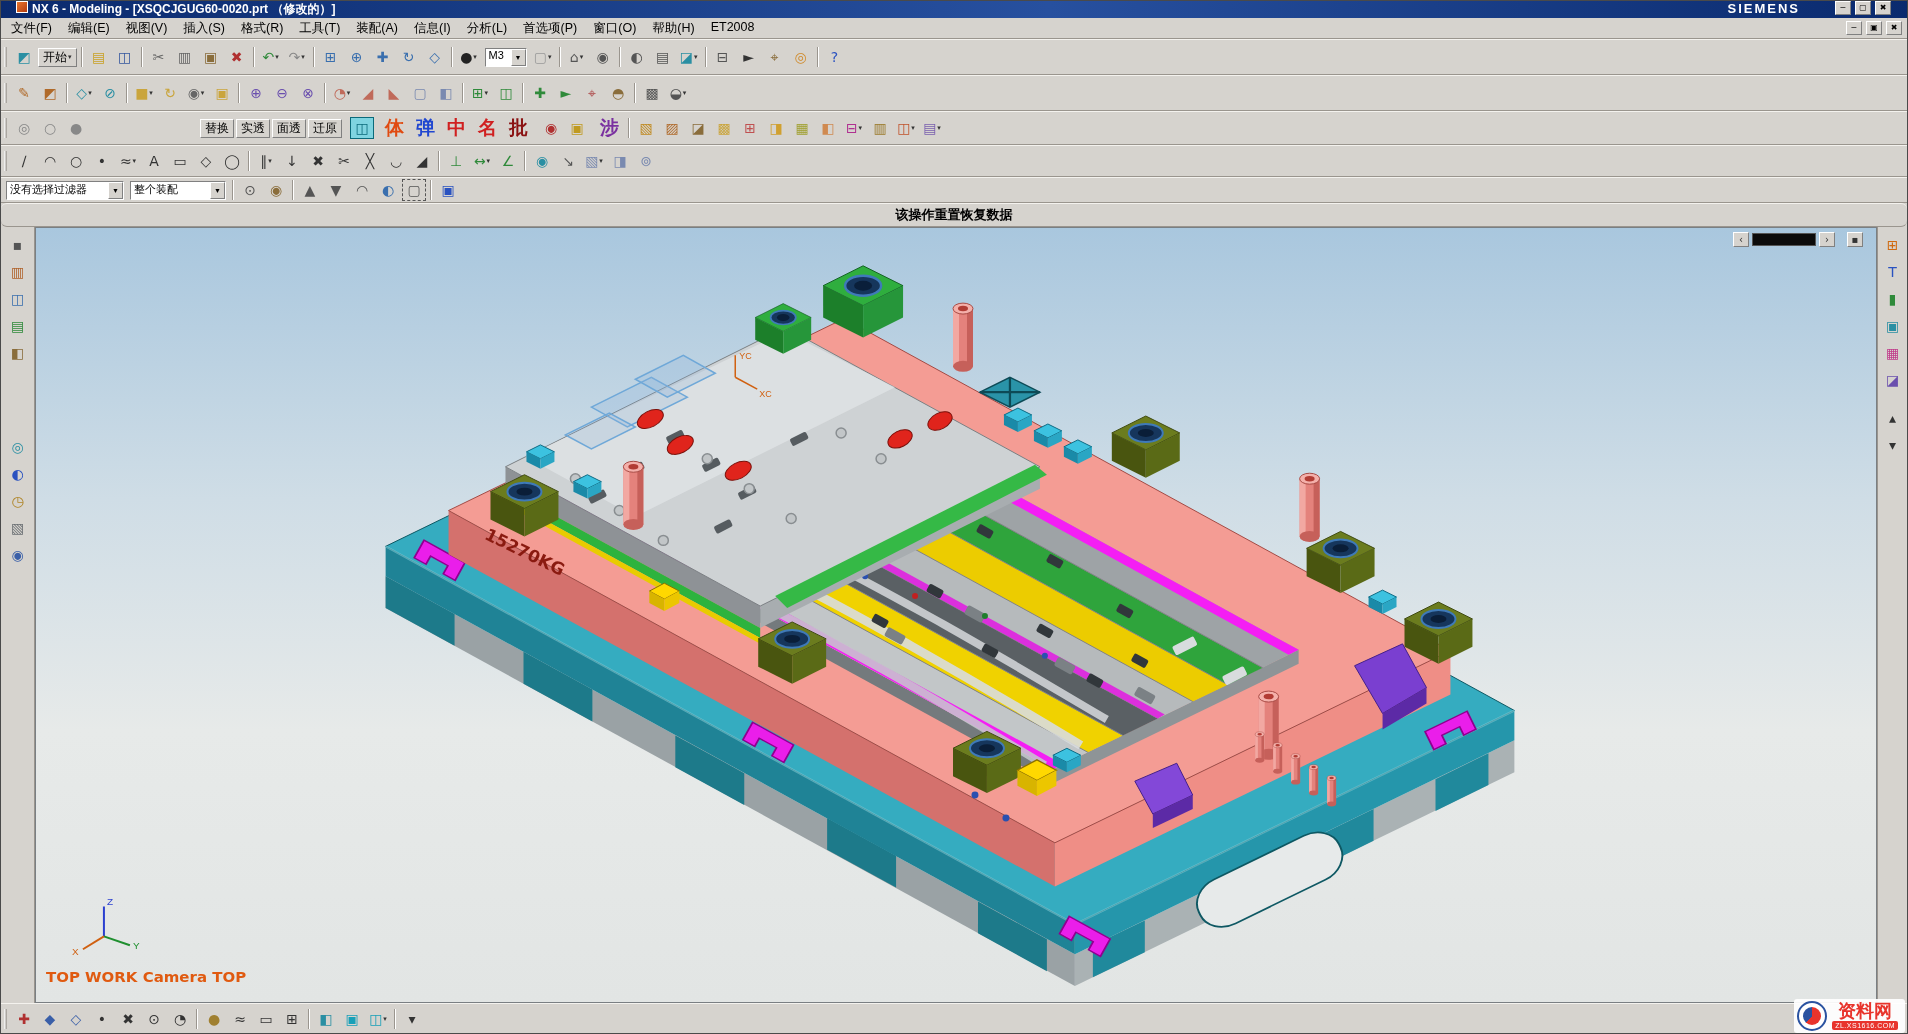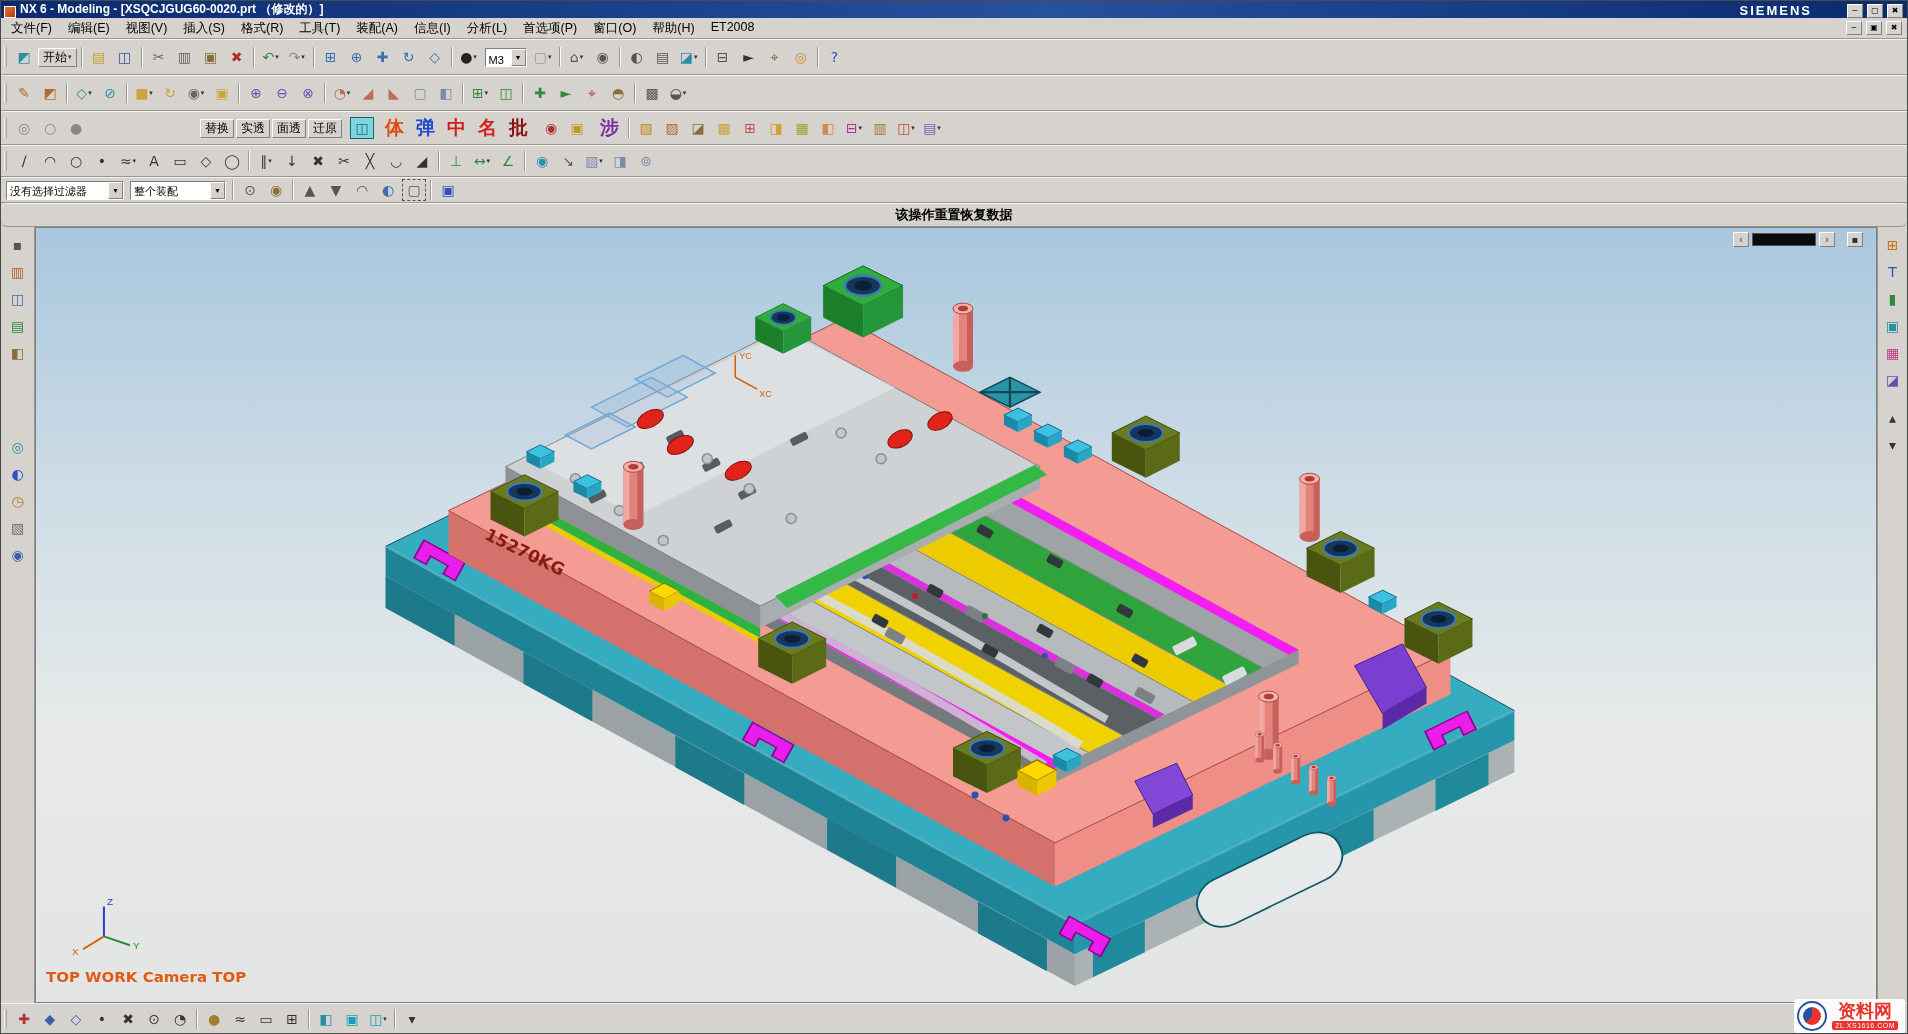--- a/index.html
+++ b/index.html
@@ -1,21 +1,21 @@
 <!DOCTYPE html>
 <html><head>
 <meta charset="utf-8">
 <style>
   * { box-sizing: border-box; margin: 0; padding: 0; }
   html,body { width:1908px; height:1034px; overflow:hidden; }
   body { font-family:"Liberation Sans","DejaVu Sans",sans-serif; background:#d6d3ce; }
   .app { width:1908px; height:1034px; display:flex; flex-direction:column; border:1px solid #4a4a4a; }
 
   
-  .titlebar { height:17px; background:linear-gradient(90deg,#0a2a6e,#27509f 55%,#0a2a6e); display:flex; align-items:flex-end; color:#fff; padding:0 3px; flex:0 0 auto; }
+  .titlebar { height:17px; background:linear-gradient(90deg,#0a2a6e,#27509f 55%,#0a2a6e); display:flex; align-items:flex-start; color:#fff; padding:0 15px; flex:0 0 auto; }
   .app-icon { width:12px; height:12px; background:linear-gradient(135deg,#e8742c,#b33c10); border:1px solid #fff; margin-right:4px; }
   .title-text { font-size:12px; font-weight:bold; white-space:nowrap; }
   .brand { margin-left:auto; margin-right:34px; font-size:13px; font-weight:bold; letter-spacing:2px; }
   .winbtns { display:flex; gap:2px; }
   .winbtns .tbtn, .mdibtns .tbtn { width:16px; height:14px; background:#d6d3ce; border:1px solid; border-color:#fff #808080 #808080 #fff; }
   .winbtns .glyph, .mdibtns .glyph { font-size:8px !important; color:#000 !important; }
 
   
   .menubar { height:21px; background:#d6d3ce; display:flex; align-items:center; border-bottom:1px solid #9a958e; padding:0 2px; flex:0 0 auto; }
   .mitem { font-size:12.5px; padding:2px 8px; color:#000; cursor:default; }
@@ -28,21 +28,21 @@
   .tbtn { width:24px; height:22px; display:inline-flex; align-items:center; justify-content:center; margin:0 1px; position:relative; border:1px solid transparent; }
   .glyph { font-size:14px; line-height:1; font-family:"DejaVu Sans",sans-serif; }
   .dd { font-size:7px; color:#333; margin-left:1px; }
   .tbtn.txtbtn { width:auto; height:19px; padding:0 4px; font-size:12px; background:#d6d3ce; border:1px solid; border-color:#fff #808080 #808080 #fff; }
   .tbtn.big { width:auto; height:24px; padding:0 4px; font-size:19px; font-weight:bold; }
   .tbtn.hl { background:#7fd4e0; border:1px solid #0b6a7a; }
   .tbtn.dash { border:1px dashed #555; }
   .tsep { width:0; height:20px; border-left:1px solid #9a958e; border-right:1px solid #fff; margin:0 3px; }
   .grip { width:3px; height:20px; background:linear-gradient(90deg,#fff,#9a958e); margin:0 4px 0 1px; }
   .tgap { display:inline-block; }
-  .combo { display:inline-flex; align-items:flex-end; height:19px; border:1px solid; border-color:#808080 #fff #fff #808080; background:#fff; font-size:11px; padding-left:3px; margin:0 3px; white-space:nowrap; }
+  .combo { display:inline-flex; align-items:flex-start; height:19px; border:1px solid; border-color:#808080 #fff #fff #808080; background:#fff; font-size:11px; padding-left:3px; margin:0 3px; white-space:nowrap; }
   .combo-text { flex:1; }
   .combo .arr { width:15px; height:17px; margin-left:4px; background:#d6d3ce; border:1px solid; border-color:#fff #808080 #808080 #fff; display:flex; align-items:center; justify-content:center; font-size:7px; }
   .prompt-text { font-size:13px; font-weight:bold; color:#000; }
 
   
   .main { flex:1; display:flex; min-height:0; }
   .vbar { background:#d6d3ce; display:flex; flex-direction:column; align-items:center; padding-top:8px; gap:7px; flex:0 0 auto; }
   .leftbar { width:34px; border-right:1px solid #9a958e; }
   .rightbar { width:30px; border-left:1px solid #9a958e; }
   .vbar .tbtn { width:22px; height:20px; margin:0; }

